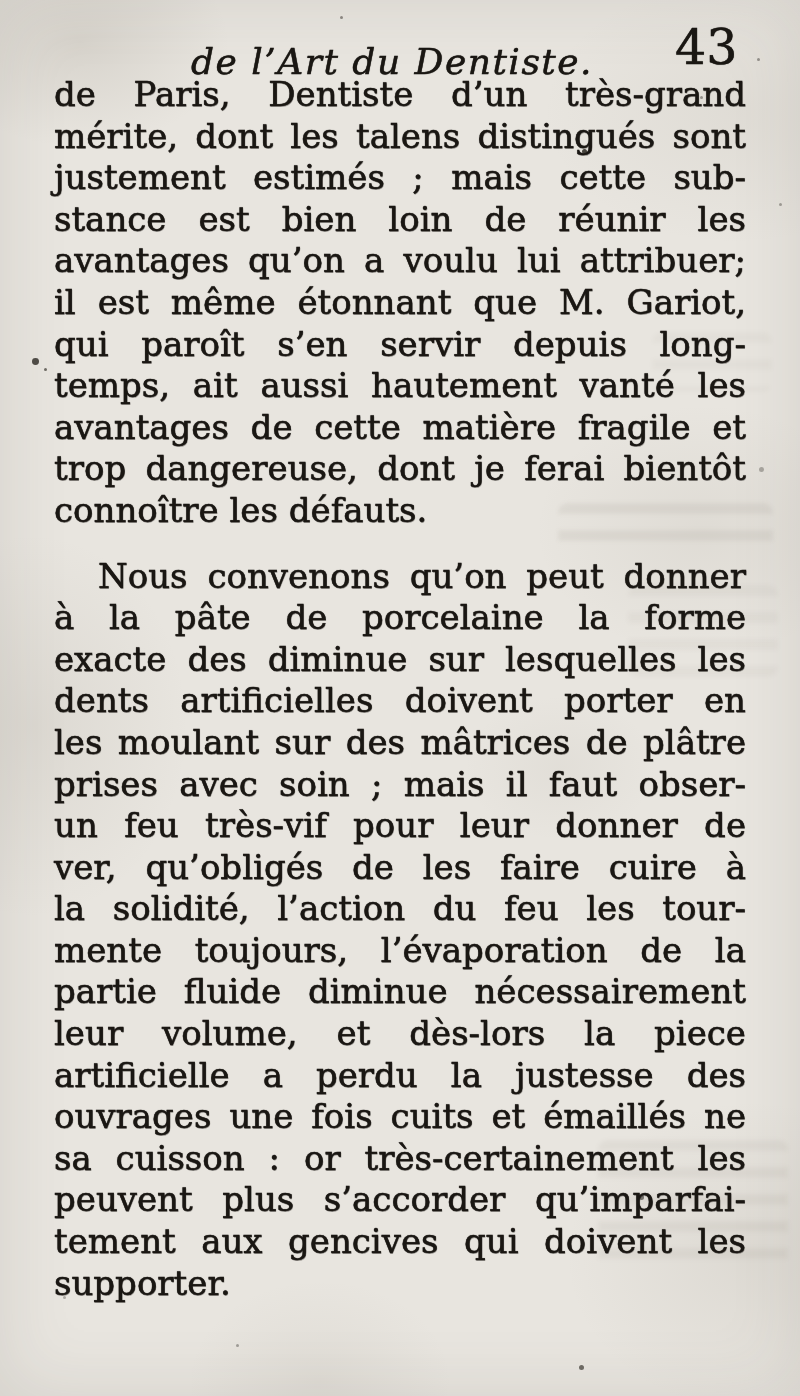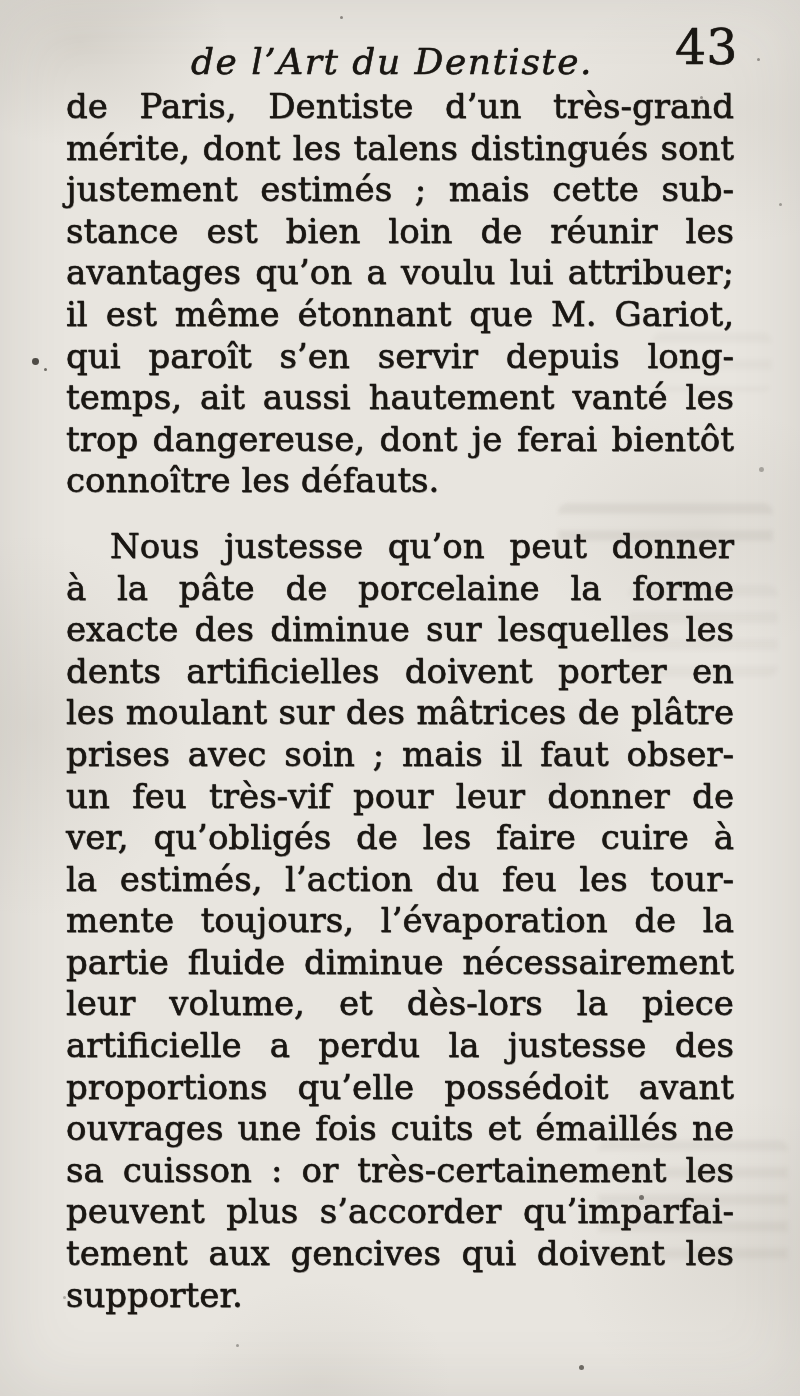--- a/index.html
+++ b/index.html
@@ -71,21 +71,21 @@
     -webkit-text-stroke:.5px rgba(26,23,19,.9);
     text-shadow:0 0 .8px rgba(26,23,19,.85);
   }
   .bodytext{
     position:absolute;left:54px;top:74px;width:692px;
     color:var(--ink);
     font-size:34px;line-height:41.6px;
     -webkit-text-stroke:.45px rgba(26,23,19,.92);
     text-shadow:0 0 .9px rgba(26,23,19,.8), .5px .5px .4px rgba(26,23,19,.35);
   }
-  .para{margin:12px;}
+  .para{margin:0;}
   .para + .para{margin-top:24px;}
   .line{
     text-align:justify;
     text-align-last:justify;
     text-justify:inter-word;
     white-space:nowrap;
   }
   .line.last{text-align-last:left;}
   .line.indent{text-indent:44px;}
 </style>
@@ -108,37 +108,37 @@
 <div class="bodytext" id="bodytext">
     <div class="para">
       <div class="line">de Paris, Dentiste d’un très-grand</div>
       <div class="line">mérite, dont les talens distingués sont</div>
       <div class="line">justement estimés ; mais cette sub-</div>
       <div class="line">stance est bien loin de réunir les</div>
       <div class="line">avantages qu’on a voulu lui attribuer;</div>
       <div class="line">il est même étonnant que M. Gariot,</div>
       <div class="line">qui paroît s’en servir depuis long-</div>
       <div class="line">temps, ait aussi hautement vanté les</div>
+      <div class="line">avantages de cette matière fragile et</div>
       <div class="line">trop dangereuse, dont je ferai bientôt</div>
       <div class="line last">connoître les défauts.</div>
     </div>
     <div class="para">
-      <div class="line indent">Nous justesse qu’on peut donner</div>
+      <div class="line indent">Nous convenons qu’on peut donner</div>
       <div class="line">à la pâte de porcelaine la forme</div>
       <div class="line">exacte des diminue sur lesquelles les</div>
       <div class="line">dents artificielles doivent porter en</div>
       <div class="line">les moulant sur des mâtrices de plâtre</div>
       <div class="line">prises avec soin ; mais il faut obser-</div>
       <div class="line">un feu très-vif pour leur donner de</div>
       <div class="line">ver, qu’obligés de les faire cuire à</div>
-      <div class="line">la estimés, l’action du feu les tour-</div>
+      <div class="line">la solidité, l’action du feu les tour-</div>
       <div class="line">mente toujours, l’évaporation de la</div>
       <div class="line">partie fluide diminue nécessairement</div>
       <div class="line">leur volume, et dès-lors la piece</div>
       <div class="line">artificielle a perdu la justesse des</div>
-      <div class="line">proportions qu’elle possédoit avant</div>
       <div class="line">ouvrages une fois cuits et émaillés ne</div>
       <div class="line">sa cuisson : or très-certainement les</div>
       <div class="line">peuvent plus s’accorder qu’imparfai-</div>
       <div class="line">tement aux gencives qui doivent les</div>
       <div class="line last">supporter.</div>
     </div>
   </div>
 
 </body></html>

